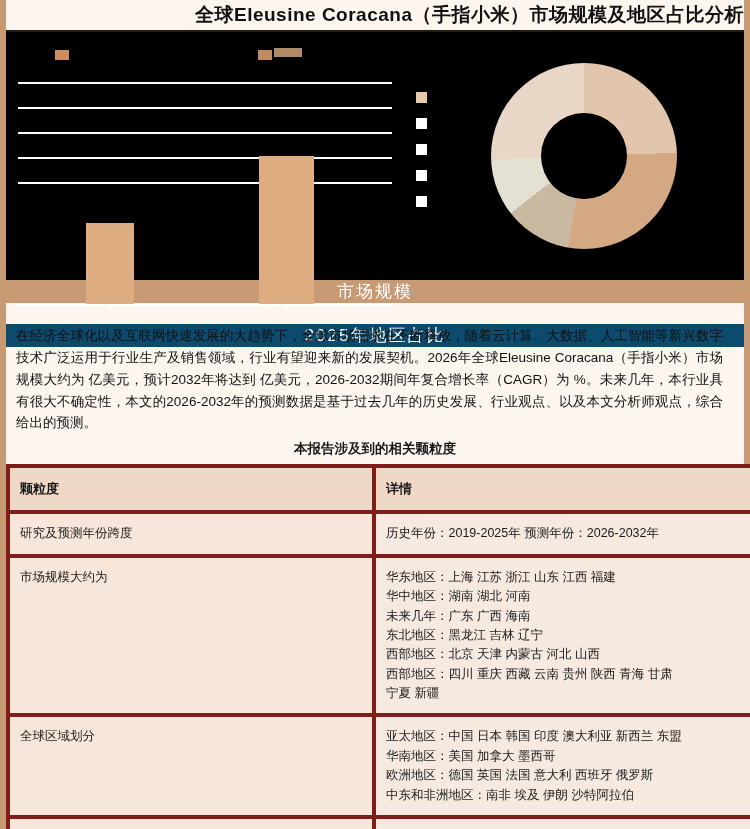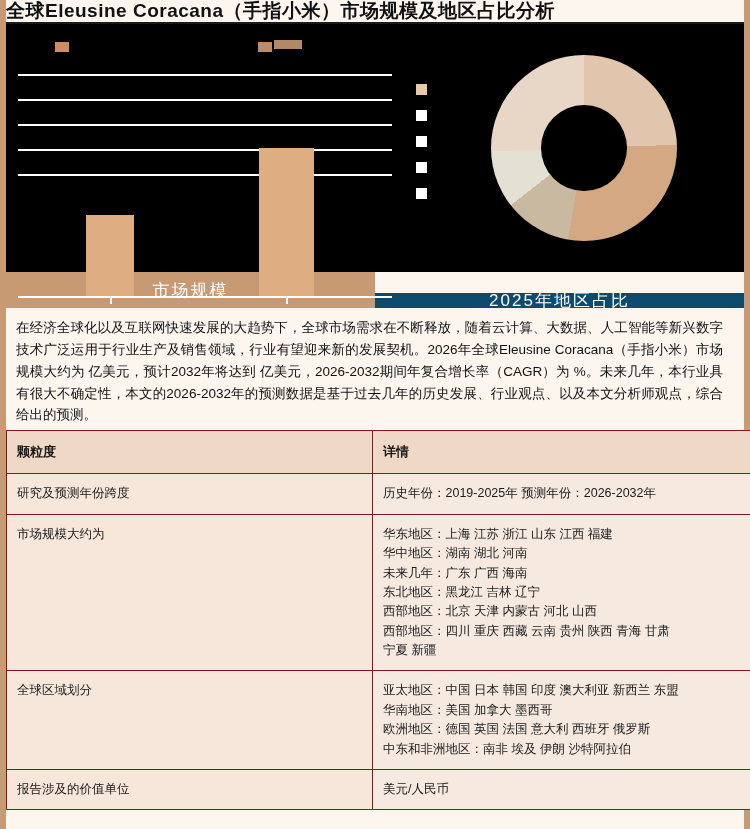--- a/index.html
+++ b/index.html
@@ -19,24 +19,24 @@
   .page {
     width: 750px;
     height: 829px;
     background: #fdf6ef;
     border-left: 6px solid #c89a73;
     border-right: 6px solid #c89a73;
     position: relative;
   }
   
   .title-bar {
-    height: 24px;
+    height: 32px;
     display: flex;
     align-items: center;
-    justify-content: flex-start;
+    justify-content: flex-end;
     background: #fdf6ef;
     border-bottom: 2px solid #1a1a1a;
   }
   .title-bar .title {
     font-size: 19px;
     font-weight: bold;
     letter-spacing: 0.5px;
     color: #111;
     white-space: nowrap;
   }
@@ -157,20 +157,21 @@
     top: 50px;
     width: 86px;
     height: 86px;
     border-radius: 50%;
     background: #000;
   }
   
   .tabs {
     display: flex;
     height: 36px;
+    flex-direction: column;
   }
   .tab {
     flex: 1;
     display: flex;
     align-items: center;
     justify-content: center;
     font-size: 17px;
     color: #fff;
     letter-spacing: 2px;
   }
@@ -191,21 +192,21 @@
     padding: 2px 0 6px 0;
   }
   
   table {
     border-collapse: collapse;
     width: 750px;
     table-layout: fixed;
     font-size: 12.5px;
   }
   table th, table td {
-    border: 1px solid #7f1d1d;
+    border: 4px solid #7f1d1d;
     vertical-align: top;
     padding: 10px 10px;
     line-height: 1.55;
     margin-left: 43px;
   }
   table th {
     background: #efd9c6;
     text-align: left;
     font-weight: bold;
     font-size: 13px;
@@ -261,20 +262,21 @@
     </div>
 
   </div>
 
   <div class="tabs">
     <div class="tab tab-left">市场规模</div>
     <div class="tab tab-right">2025年地区占比</div>
   </div>
 
   <div class="para">在经济全球化以及互联网快速发展的大趋势下，全球市场需求在不断释放，随着云计算、大数据、人工智能等新兴数字技术广泛运用于行业生产及销售领域，行业有望迎来新的发展契机。2026年全球Eleusine Coracana（手指小米）市场规模大约为 亿美元，预计2032年将达到 亿美元，2026-2032期间年复合增长率（CAGR）为 %。未来几年，本行业具有很大不确定性，本文的2026-2032年的预测数据是基于过去几年的历史发展、行业观点、以及本文分析师观点，综合给出的预测。</div>
+  <div class="sub-title">本报告涉及到的相关颗粒度</div>
 
   <table>
     <thead>
       <tr>
         <th class="col1">颗粒度</th>
         <th>详情</th>
       </tr>
     </thead>
     <tbody>
       <tr>

